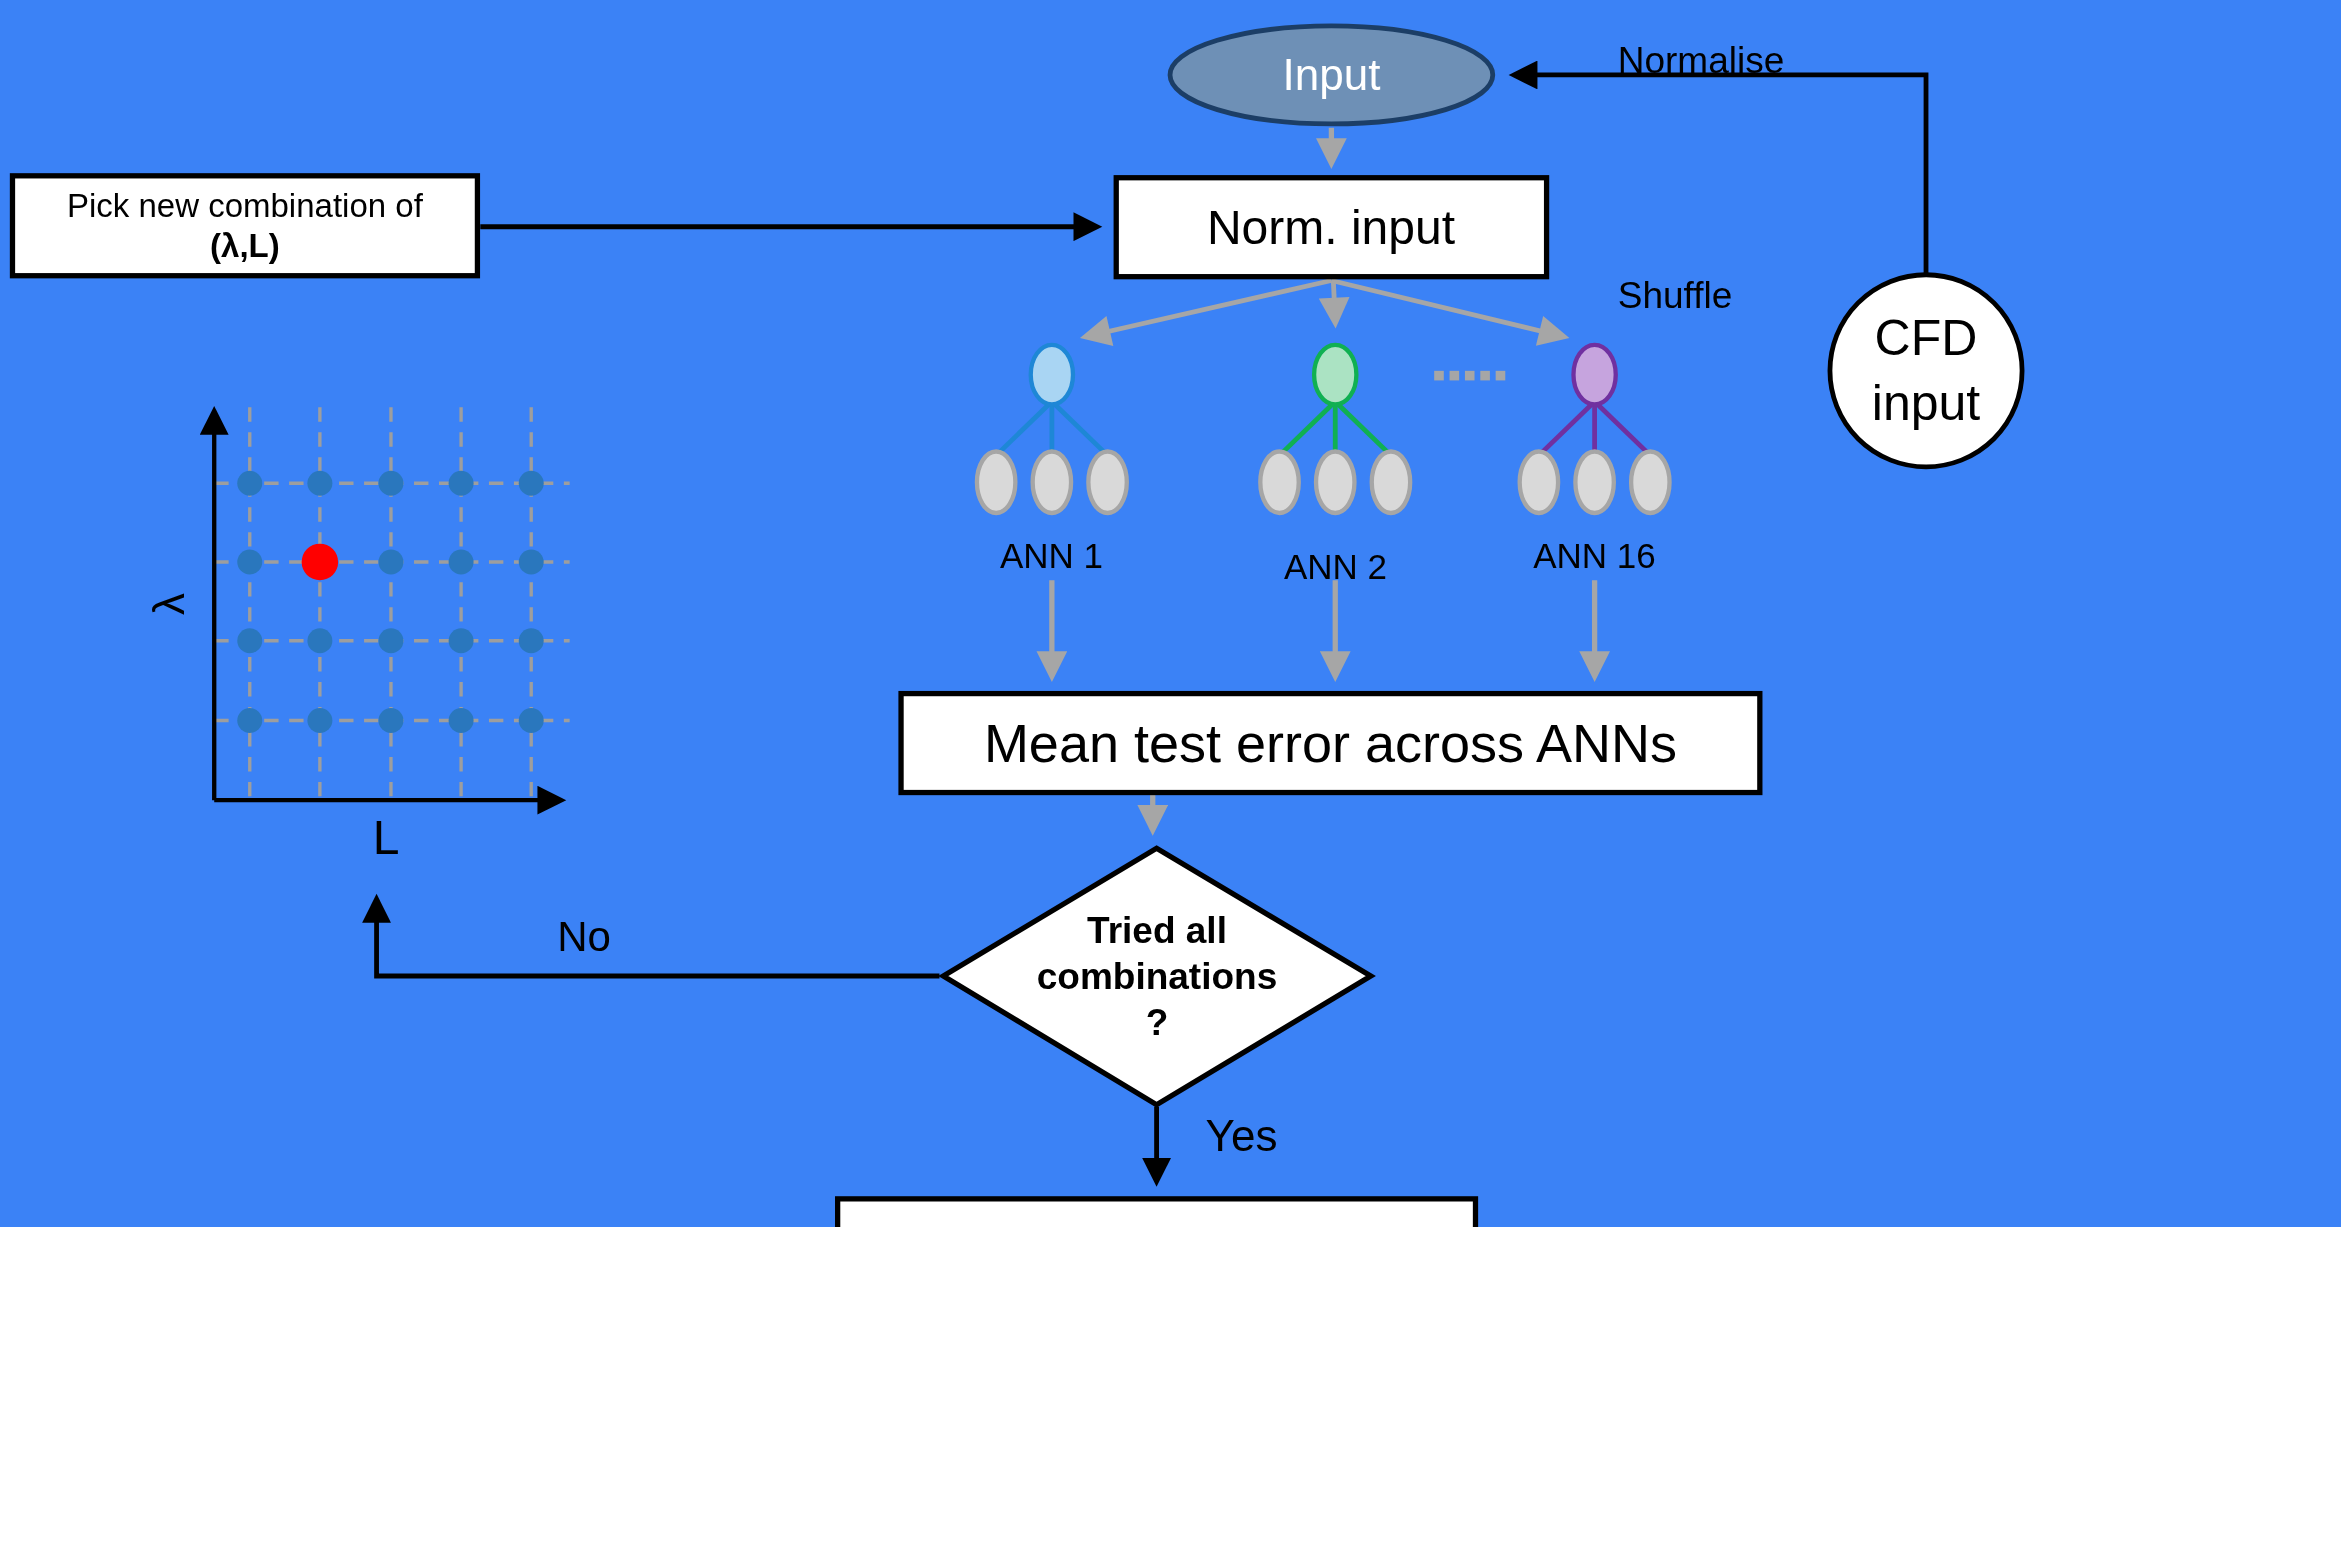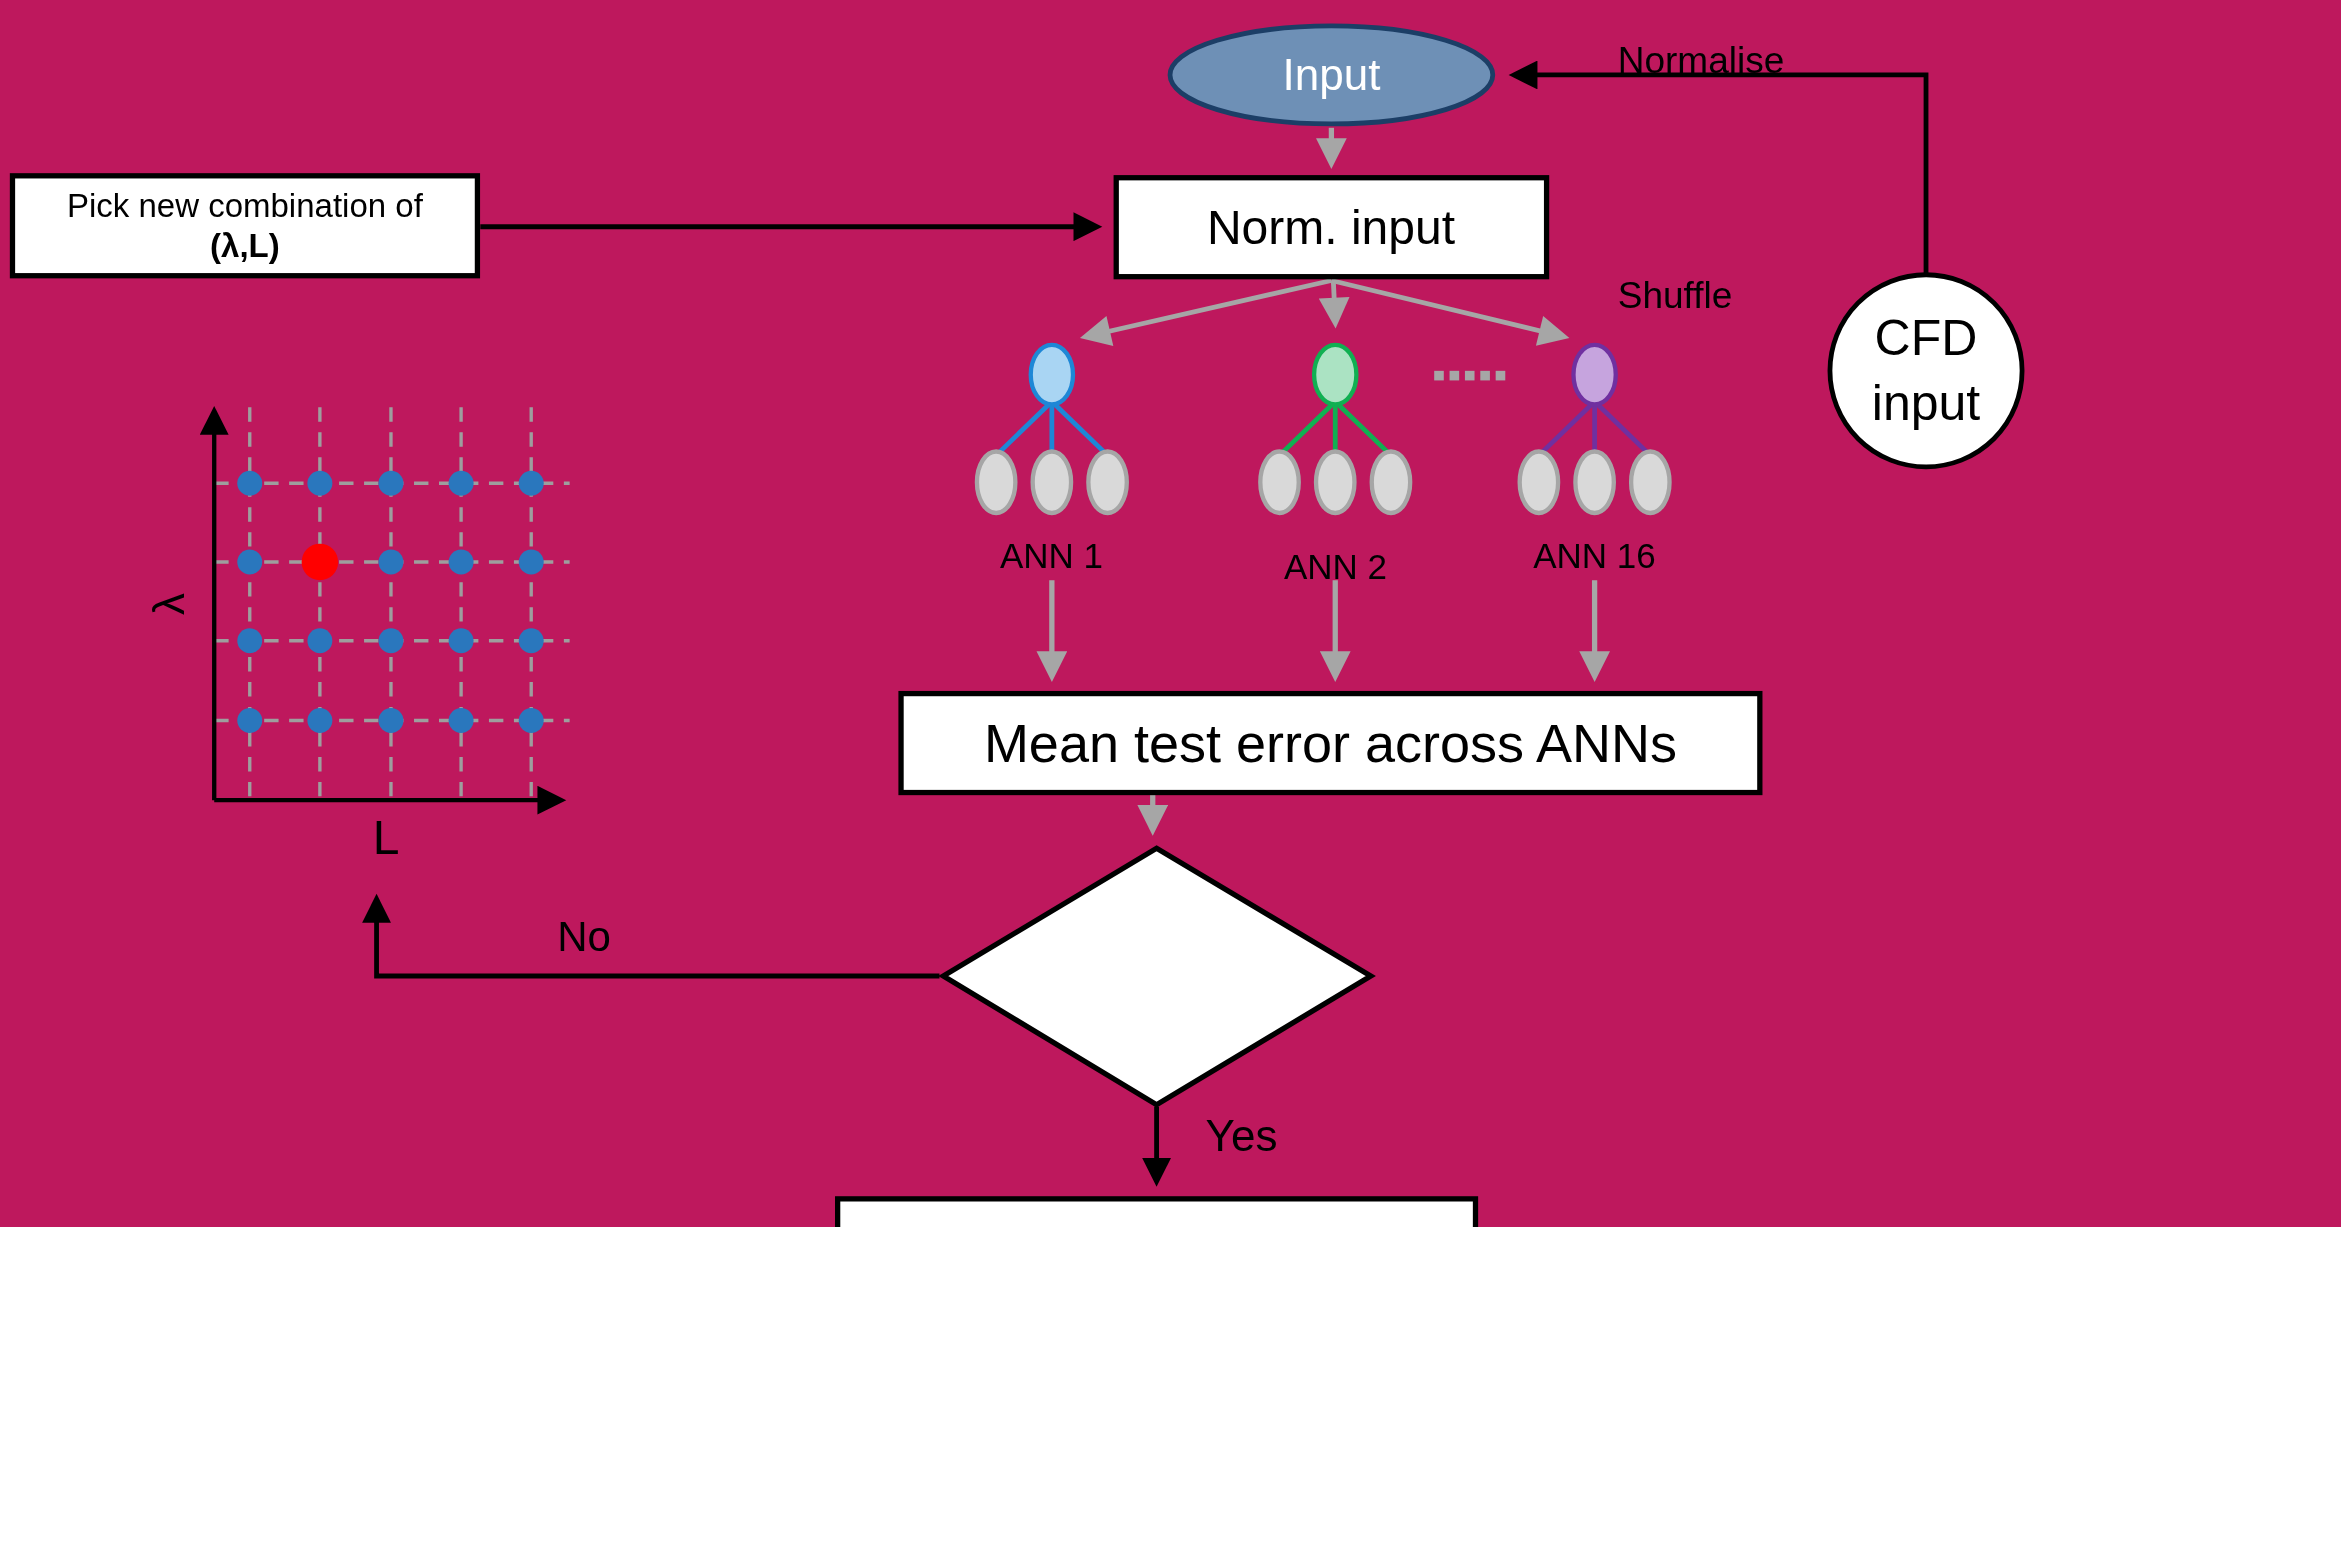--- a/index.html
+++ b/index.html
@@ -1,16 +1,16 @@
 <!DOCTYPE html>
 <html><head>
 <meta charset="utf-8">
 <style>
   html,body{margin:0;padding:0;background:#ffffff;}
-  #stage{position:relative;width:2341px;height:1227px;background:#be185d;
+  #stage{position:relative;width:2341px;height:1227px;background:#3b82f6;
          font-family:"Liberation Sans", sans-serif;overflow:hidden;}
   #stage svg{position:absolute;left:0;top:0;}
   .lbl{position:absolute;display:flex;align-items:center;justify-content:center;
        text-align:center;color:#000;line-height:1.2;white-space:pre-line;}
   .lbl.white{color:#fff;}
   .f-input{font-size:44px;}
   .f-norm{font-size:48px;}
   .f-pick{font-size:33px;flex-direction:column;}
   .f-small{font-size:37px;}
   .f-cfd{font-size:50px;line-height:1.3;}
@@ -141,20 +141,23 @@
 <div class="lbl f-norm" style="left:1116px;top:179px;width:430px;height:97px;">Norm. input</div>
 <div class="lbl f-pick" style="left:13.4px;top:177px;width:463px;height:98px;"><span>Pick new combination of </span><span class="bold">(λ,L)</span></div>
 <div class="lbl f-small" style="left:1556px;top:23px;width:290px;height:44px;margin-top:16px;">Normalise</div>
 <div class="lbl f-small" style="left:1576px;top:275px;width:198px;height:42px;">Shuffle</div>
 <div class="lbl f-cfd" style="left:1830px;top:288px;width:192px;height:165px;">CFD
 input</div>
 <div class="lbl f-ann" style="left:965px;top:536px;width:173px;height:40px;">ANN 1</div>
 <div class="lbl f-ann" style="left:1249px;top:547px;width:173px;height:40px;">ANN 2</div>
 <div class="lbl f-ann" style="left:1508px;top:536px;width:173px;height:40px;">ANN 16</div>
 <div class="lbl f-mean" style="left:901px;top:695px;width:859px;height:97px;">Mean test error across ANNs</div>
+<div class="lbl f-diamond" style="left:965px;top:899px;width:384px;height:156px;">Tried all
+combinations
+?</div>
 <div class="lbl f-no" style="left:534px;top:913px;width:100px;height:48px;">No</div>
 <div class="lbl f-yes" style="left:1184px;top:1111px;width:115px;height:50px;">Yes</div>
 <div class="lbl white f-output" style="left:1051px;top:1439px;width:211px;height:98px;">Output</div>
 <div class="lbl f-axis-y" style="left:144px;top:578px;width:50px;height:52px;">λ</div>
 <div class="lbl f-axis-x" style="left:361px;top:811px;width:50px;height:54px;">L</div>
 
 </div>
 
 
 </body></html>

